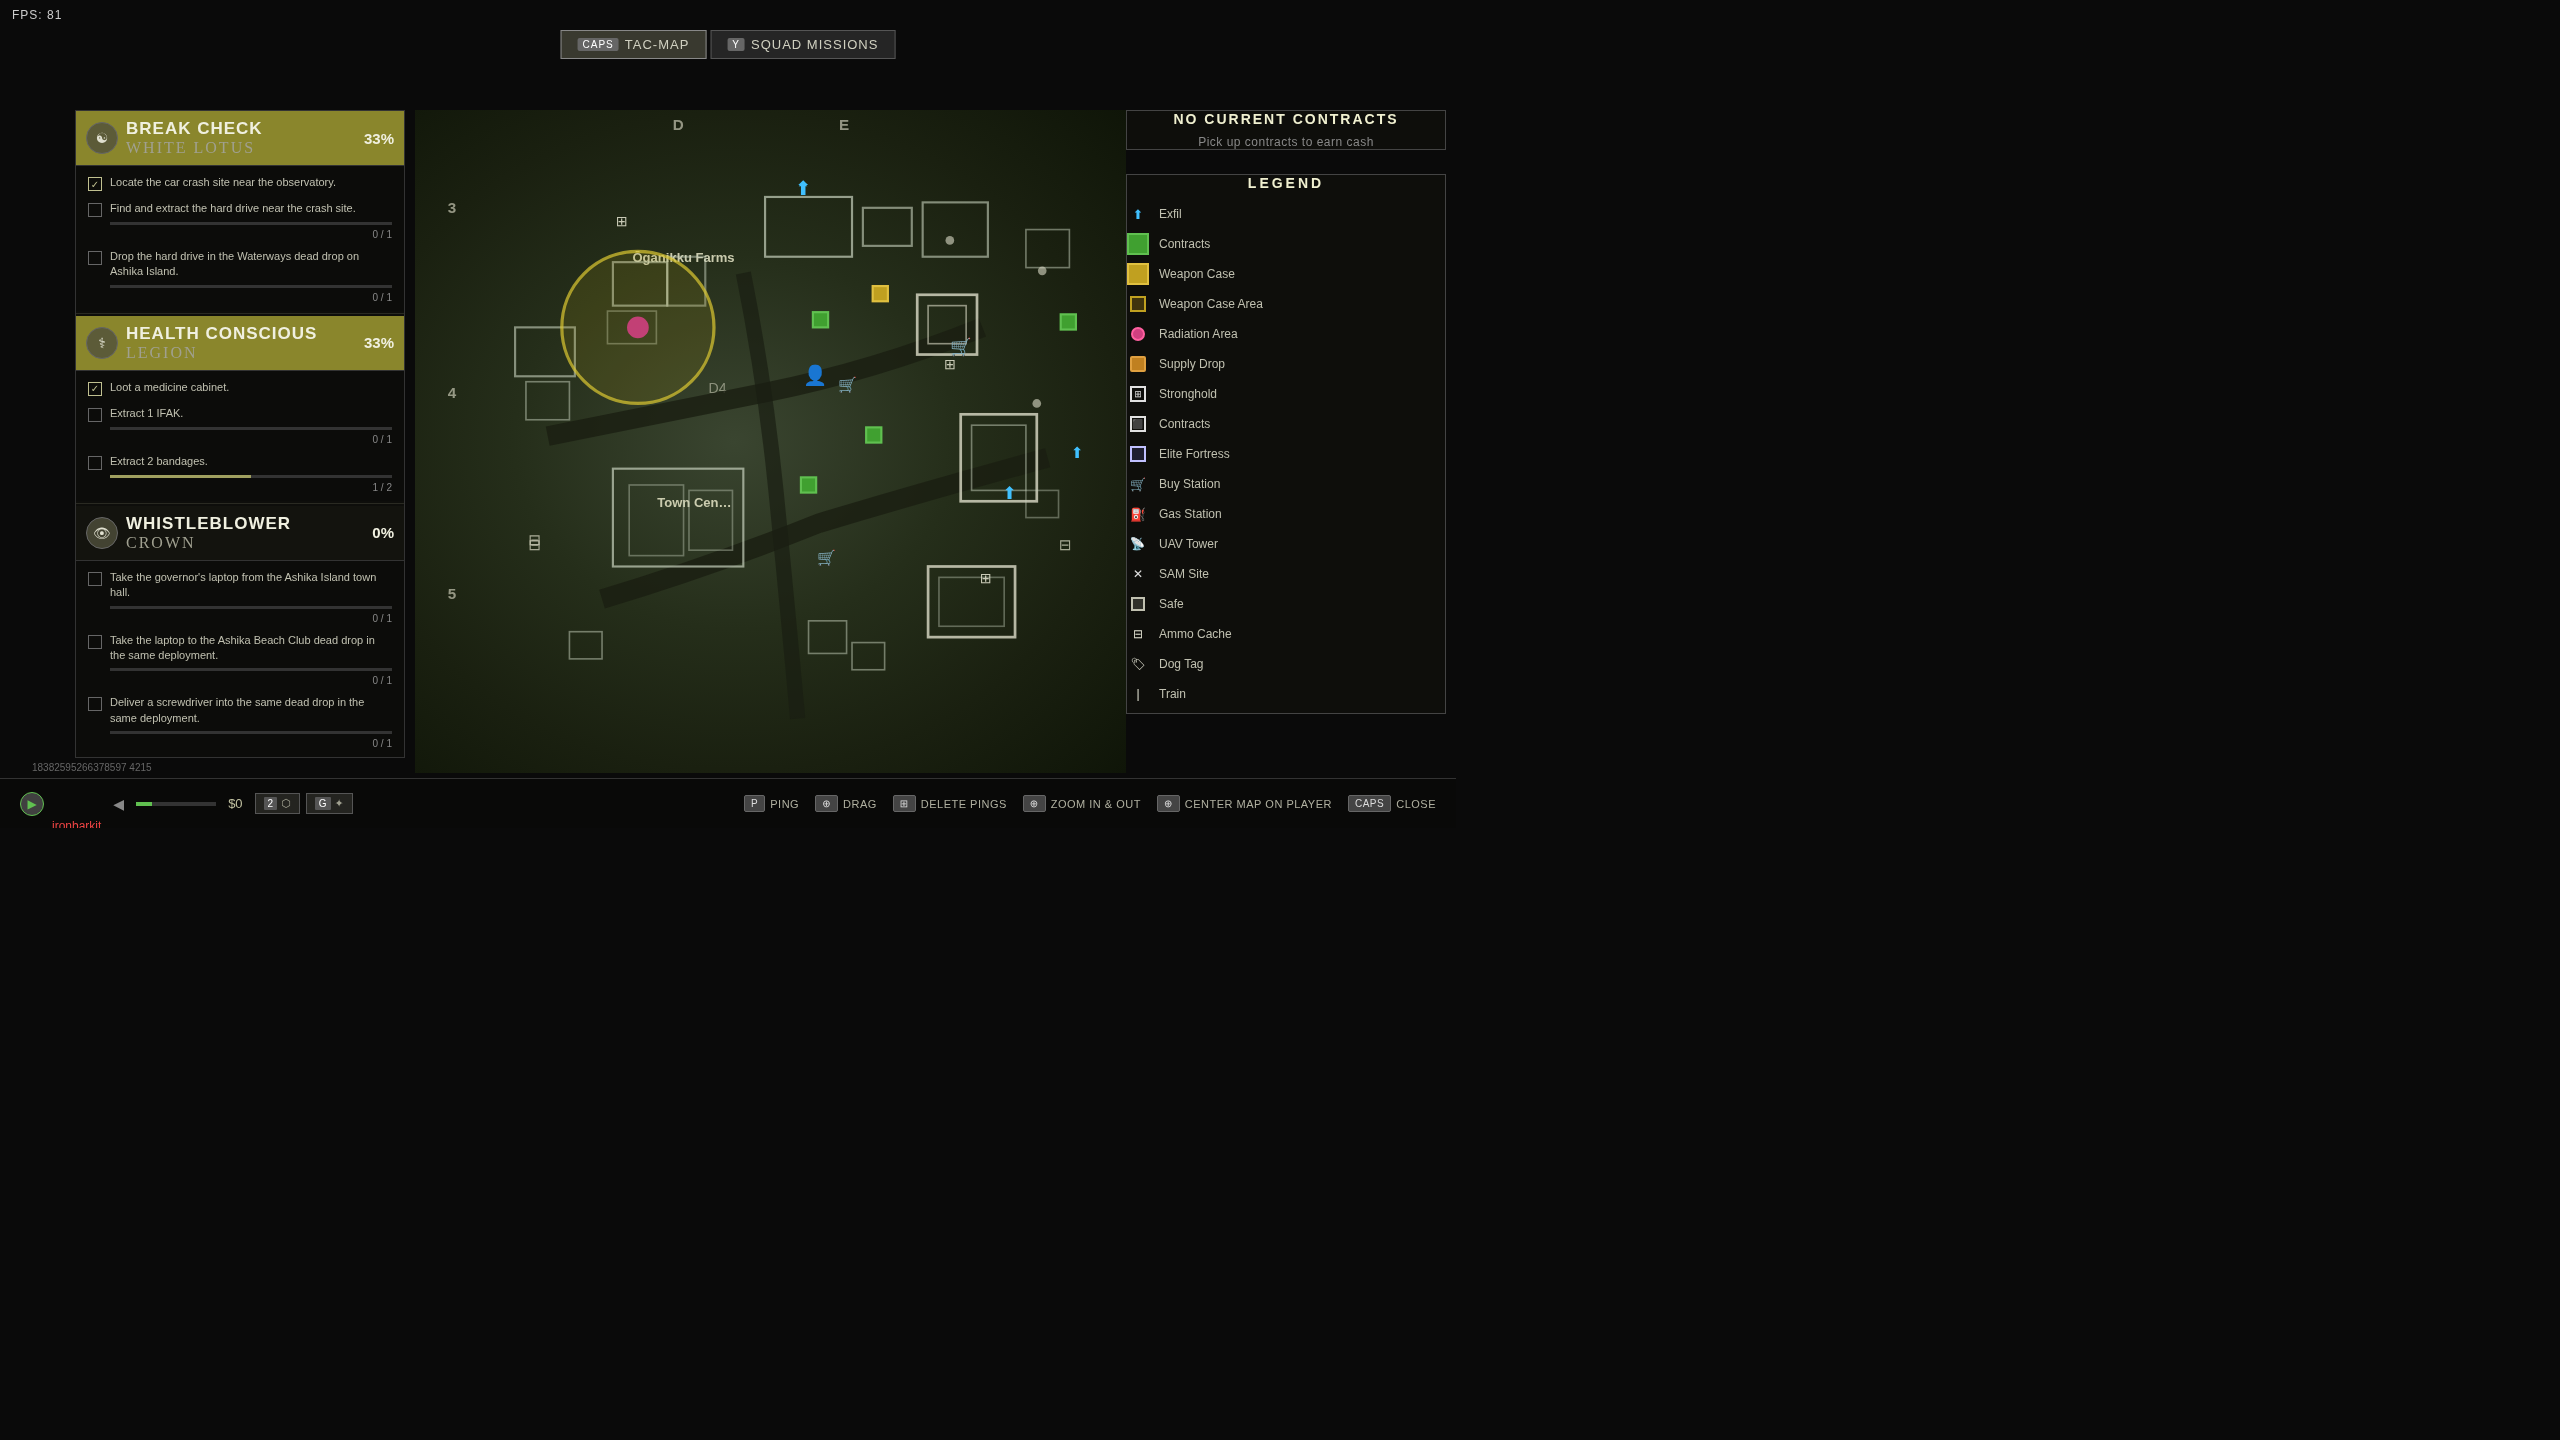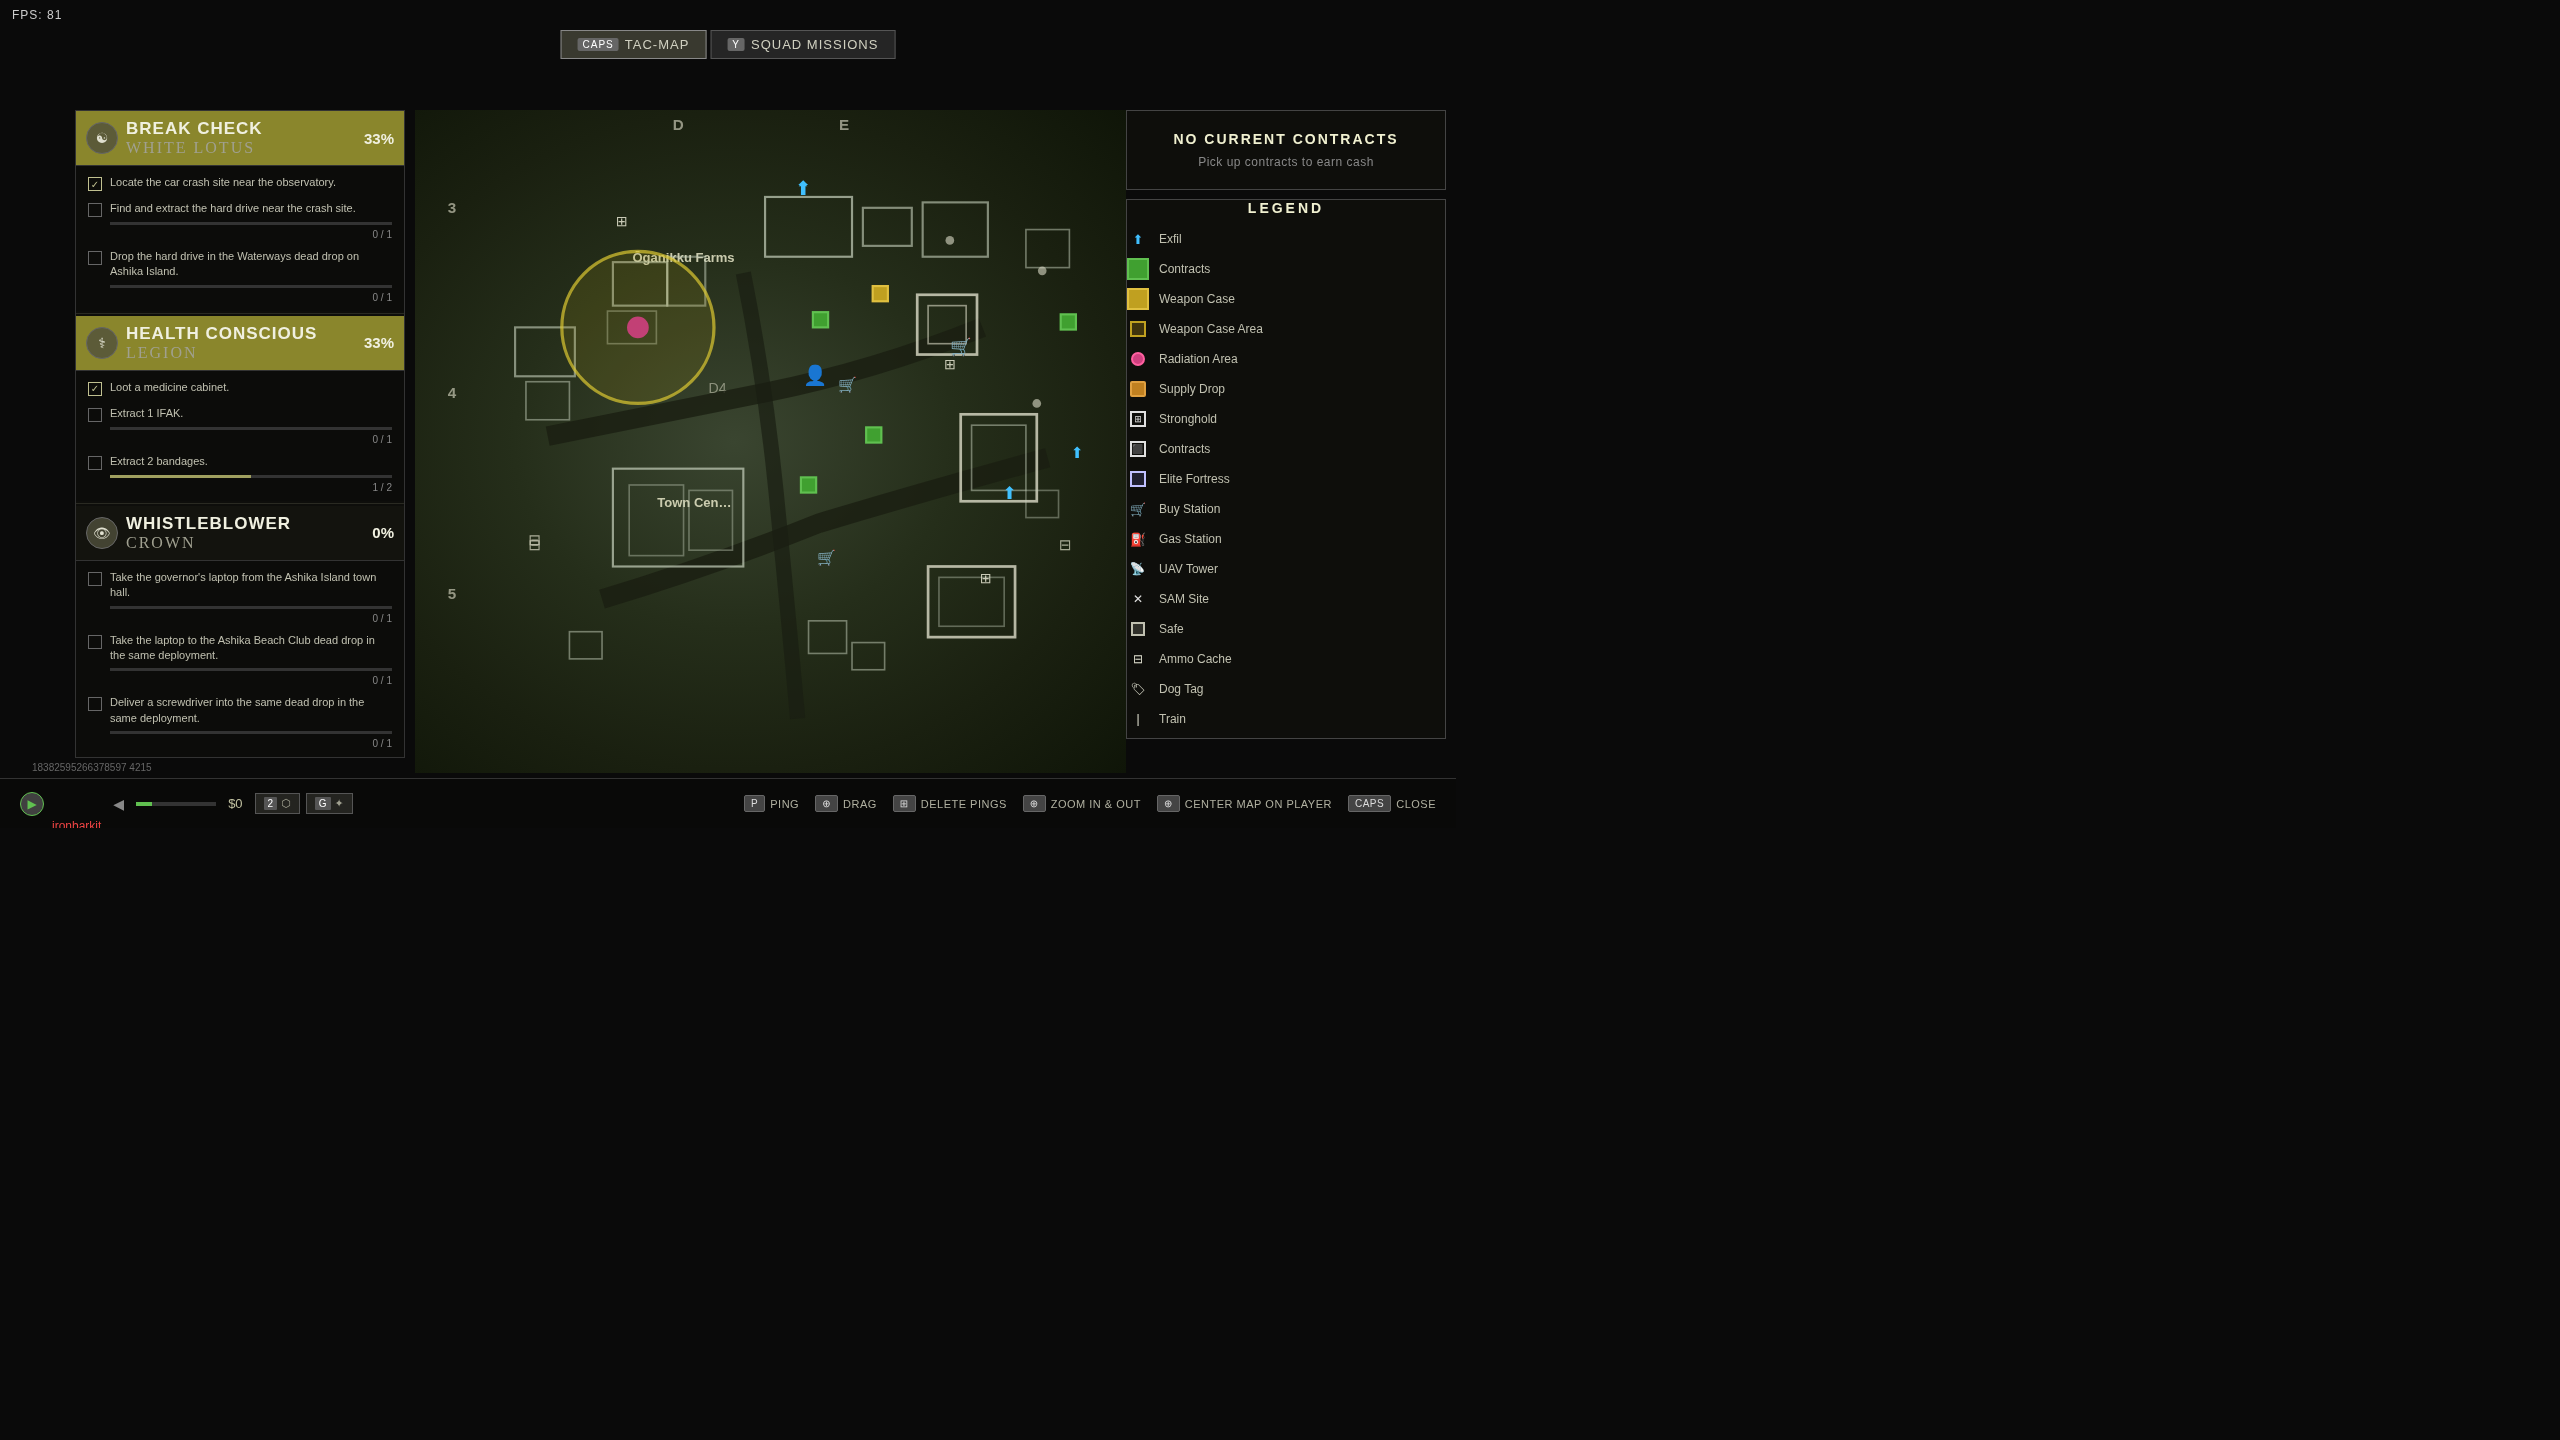--- a/index.html
+++ b/index.html
@@ -196,23 +196,22 @@
       position: absolute;
       top: 110px;
       right: 10px;
       width: 320px;
       z-index: 50;
     }
 
     #no-contracts-box {
       background: rgba(15,15,12,0.92);
       border: 1px solid #444;
-      padding: 20px;
       text-align: center;
-      margin-bottom: 9px;
+      margin-bottom: 24px;
     }
     .no-contracts-title {
       font-size: 14px;
       font-weight: bold;
       letter-spacing: 2px;
       color: #f0f0d0;
       margin-bottom: 8px;
     }
     .no-contracts-sub {
       font-size: 12px;

